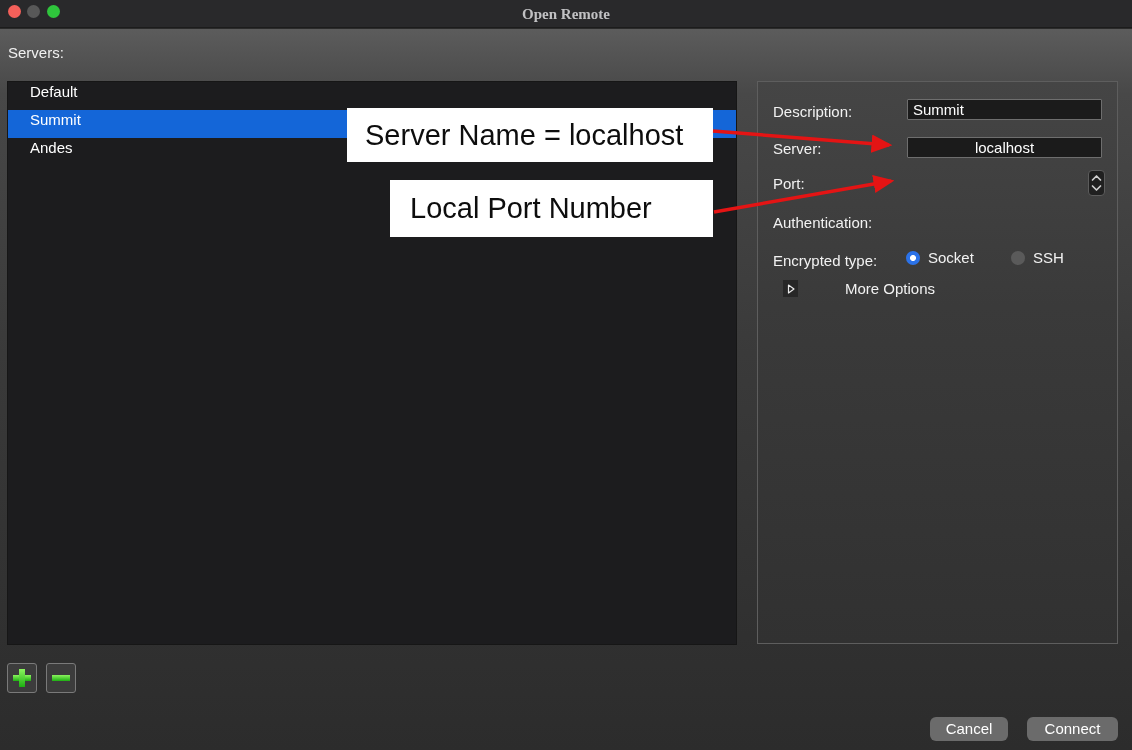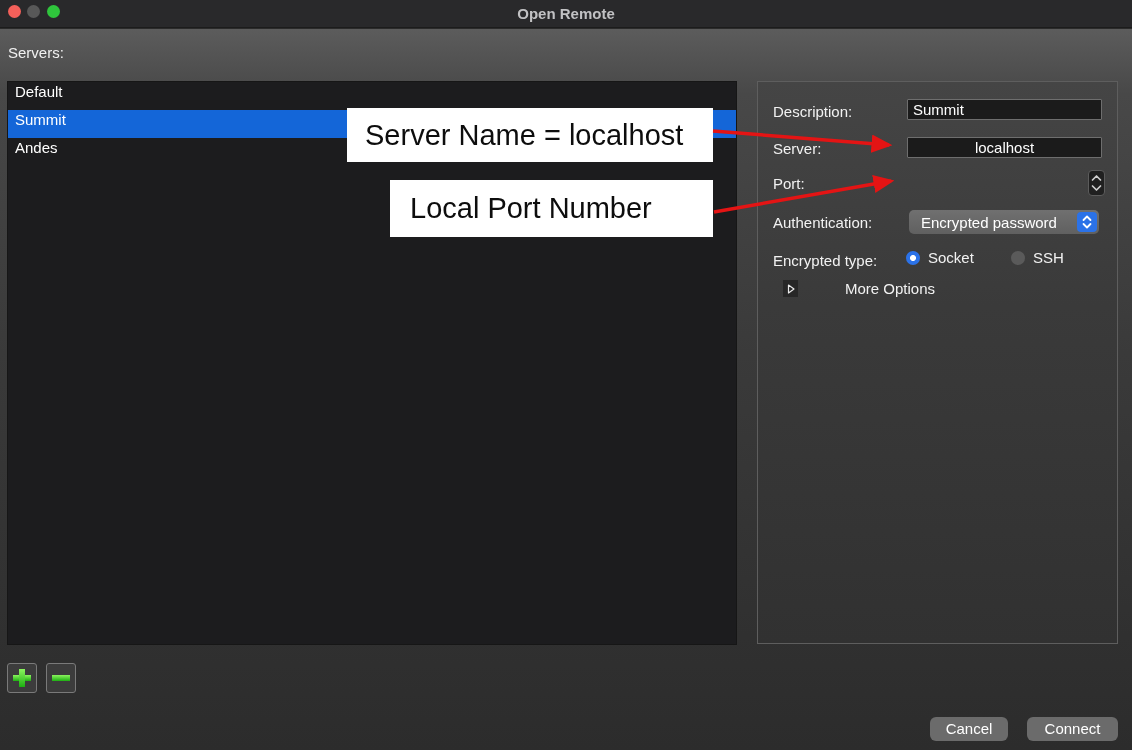--- a/index.html
+++ b/index.html
@@ -13,20 +13,21 @@
   .window {
     position: absolute; inset: 0;
     width: 1132px; height: 750px;
   }
 
   
   .titlebar {
     position: absolute; left: 0; top: 0; width: 1132px; height: 28px;
     background: #29292b;
     border-bottom: 1px solid #1c1c1c;
+    font-family: Liberation Serif, serif;
   }
   .title {
     position: absolute; left: 0; right: 0; top: 0; height: 28px;
     line-height: 28px; text-align: center;
     color: #c1c1c3; font-size: 15px; font-weight: bold;
   }
   .traffic { position: absolute; top: 5px; width: 13px; height: 13px; border-radius: 50%; }
   .traffic.red   { left: 8px;  background: #f4605a; }
   .traffic.gray  { left: 27px; background: #585858; }
   .traffic.green { left: 47px; background: #2fc53c; }
@@ -42,21 +43,21 @@
   }
 
   
   .server-list {
     position: absolute; left: 7px; top: 52px; width: 730px; height: 564px;
     background: #1c1c1e;
     border: 1px solid #161616;
   }
   .list-row {
     height: 28px; line-height: 20px;
-    padding-left: 7px;
+    padding-left: 22px;
     color: #ffffff; font-size: 15px;
     white-space: nowrap;
   }
   .list-row.selected { background: #1466d8; }
 
   
   .panel {
     position: absolute; left: 757px; top: 52px; width: 361px; height: 563px;
     border: 1px solid #5e5e5e;
     border-radius: 0;
@@ -195,29 +196,20 @@
 
       <div class="field-label" style="top:93px">Port:</div>
       <div class="stepper">
         <svg width="13" height="20" viewBox="0 0 13 20">
           <path d="M2.5 7 L6.5 3 L10.5 7" fill="none" stroke="#cfcfcf" stroke-width="1.7" stroke-linecap="round" stroke-linejoin="round"></path>
           <path d="M2.5 13 L6.5 17 L10.5 13" fill="none" stroke="#cfcfcf" stroke-width="1.7" stroke-linecap="round" stroke-linejoin="round"></path>
         </svg>
       </div>
 
       <div class="field-label" style="top:132px">Authentication:</div>
-      <div class="dropdown">
-        <span>Encrypted password</span>
-        <span class="dropdown-stepper">
-          <svg width="12" height="16" viewBox="0 0 12 16">
-            <path d="M2.5 6 L6 2.5 L9.5 6" fill="none" stroke="#ffffff" stroke-width="1.8" stroke-linecap="round" stroke-linejoin="round"></path>
-            <path d="M2.5 10 L6 13.5 L9.5 10" fill="none" stroke="#ffffff" stroke-width="1.8" stroke-linecap="round" stroke-linejoin="round"></path>
-          </svg>
-        </span>
-      </div>
 
       <div class="field-label" style="top:170px">Encrypted type:</div>
       <div class="radio-group">
         <span class="radio checked" style="left:0"></span>
         <span class="radio-label" style="left:22px">Socket</span>
         <span class="radio" style="left:105px"></span>
         <span class="radio-label" style="left:127px">SSH</span>
       </div>
 
       <div class="disclosure-row">

